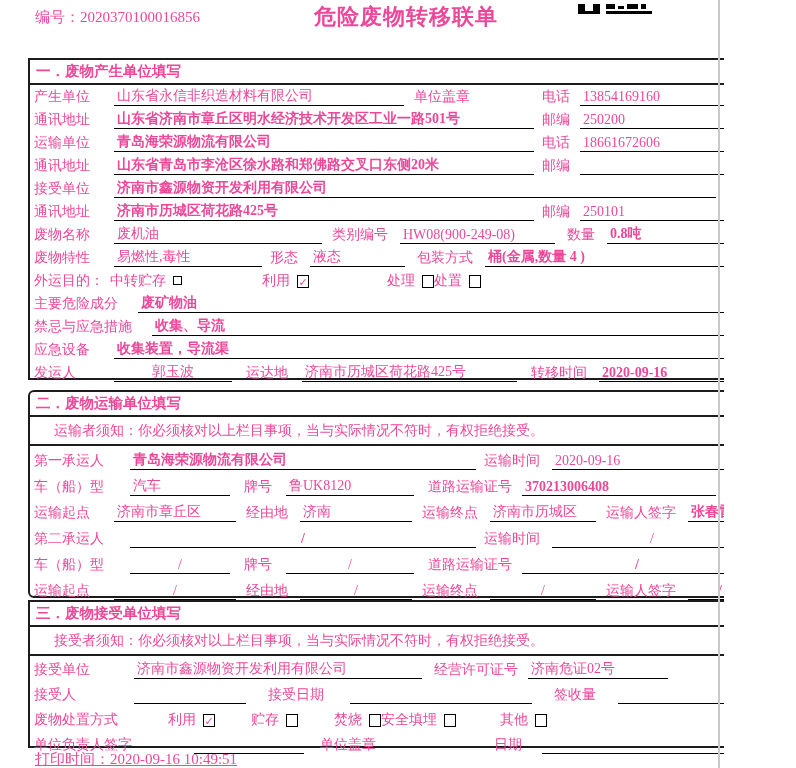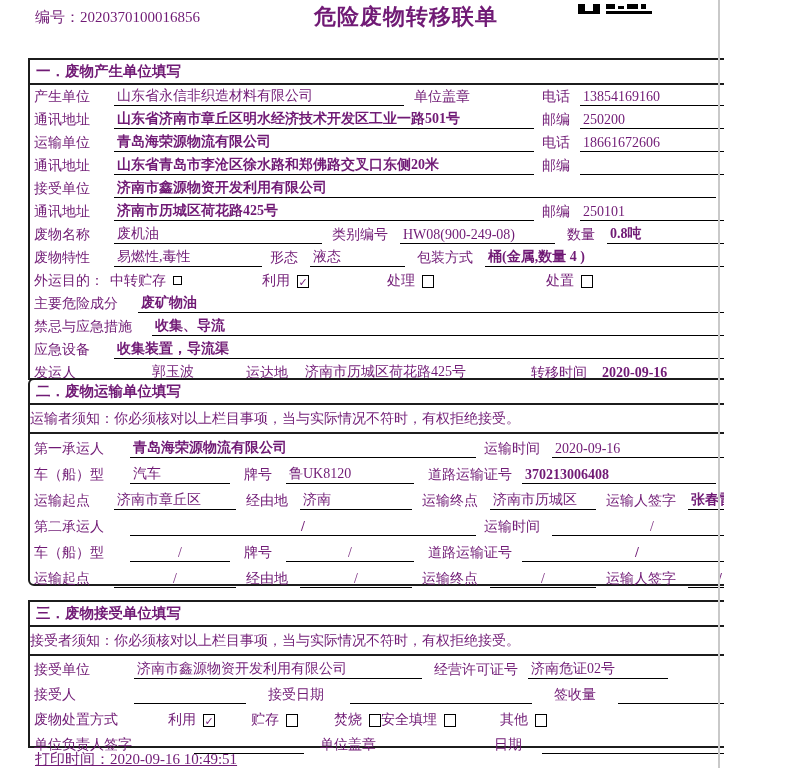--- a/index.html
+++ b/index.html
@@ -1,51 +1,51 @@
 <!DOCTYPE html>
 <html><head>
 <meta charset="utf-8">
 <style>
   html,body { margin:0; padding:0; background:#fff; }
   .page {
     position:relative; width:724px; height:768px; background:#ffffff;
-    font-family:"Liberation Serif","DejaVu Serif",serif; color:#701a75;
+    font-family:"Liberation Serif","DejaVu Serif",serif; color:#ec4899;
     overflow:hidden;
   }
   .edge-line { position:absolute; top:0; right:4px; width:2px; height:768px; background:#c9c9c9; }
   .serial { position:absolute; left:35px; top:8px; font-size:15px; white-space:nowrap; }
   .doc-title { position:absolute; left:88px; right:0; top:2px; text-align:center;
     font-size:22px; font-weight:bold; letter-spacing:1px; font-family:"Liberation Sans","DejaVu Sans",sans-serif; }
   .qr { position:absolute; left:578px; top:0; width:74px; height:10px; }
   .box { position:absolute; left:28px; width:730px; border:2px solid #1c1c1c; box-sizing:border-box; background:#fff; }
   .b1 { top:58px;  height:322px; }
-  .b2 { top:378px; height:208px;border-radius:6px; }
+  .b2 { top:390px; height:208px;border-radius:6px; }
   .b3 { top:600px; height:148px; }
   .sec-h { font-weight:bold; font-size:14.5px; padding:2px 6px 2px; border-bottom:2px solid #1c1c1c;
     font-family:"Liberation Sans","DejaVu Sans",sans-serif; white-space:nowrap; }
-  .notice { font-size:14px; padding:5px 0 4px; border-bottom:2px solid #1c1c1c; white-space:nowrap; }
+  .notice { font-size:14px; padding:5px 24px 4px; border-bottom:2px solid #1c1c1c; white-space:nowrap; }
   .row { display:flex; align-items:flex-end; padding:8px 4px 2px; font-size:14px; box-sizing:border-box; white-space:nowrap; }
   .b1 .row { height:23px; }
   .b2 .row { height:26px; }
   .b3 .row { height:25px; }
   .lbl { flex:0 0 auto; white-space:nowrap; }
   .u { border-bottom:1px solid #000; padding:0 3px; box-sizing:border-box; overflow:hidden;
        flex:0 0 auto; min-height:17px; }
   .grow { flex:1 1 auto;font-weight:bold; }
   .c { text-align:center; }
   .w80{width:80px} .w96{width:96px} .w100{width:100px} .w104{width:104px} .w118l{width:118px}
   .uw290{width:290px} .uw208{width:208px} .uw155{width:155px} .uw148{width:148px} .uw95{width:95px}
   .uw118{width:118px} .uw215{width:215px} .uw200{width:200px} .uw172{width:172px} .uw100{width:100px}
   .uw128{width:128px} .uw122{width:122px} .uw112{width:112px} .uw106{width:106px} .uw288{width:288px}
   .uw140{width:140px} .uw182{width:182px} .uw132{width:132px} .uw110{width:110px} .uw205{width:205px}
   .ml6{margin-left:6px} .ml8{margin-left:8px} .ml10{margin-left:10px} .ml12{margin-left:12px}
   .ml14{margin-left:14px} .ml16{margin-left:16px} .ml20{margin-left:20px} .ml22{margin-left:22px}
   .ml26{margin-left:26px} .ml36{margin-left:36px} .ml40{} .ml44{margin-left:44px}
   .ml50{margin-left:50px} .ml62{margin-left:62px} .ml78{margin-left:78px} .ml80{margin-left:80px}
-  .ml112{margin-left:112px} .ml118m{margin-left:118px} .mla{margin-left:auto}
+  .ml112{} .ml118m{margin-left:118px} .mla{margin-left:auto}
   .mr8{margin-right:8px} .mr12{margin-right:12px} .mr36{margin-right:36px}
   .opt { display:inline-flex; align-items:center; flex:0 0 auto; }
   .cb { display:inline-block; width:12px; height:13px; border:1px solid #000; margin-left:7px;
         line-height:13px; font-size:11px; font-weight:bold; text-align:center;
         font-family:"DejaVu Sans","Liberation Sans",sans-serif; box-sizing:border-box; }
   .cb-sm { width:9px; height:9px; line-height:8px; font-size:8px; margin-bottom:1px; }
   .footer { position:absolute; left:35px; top:750px; font-size:15px; white-space:nowrap;text-decoration:underline; }
 </style>
 </head>
 <body>

